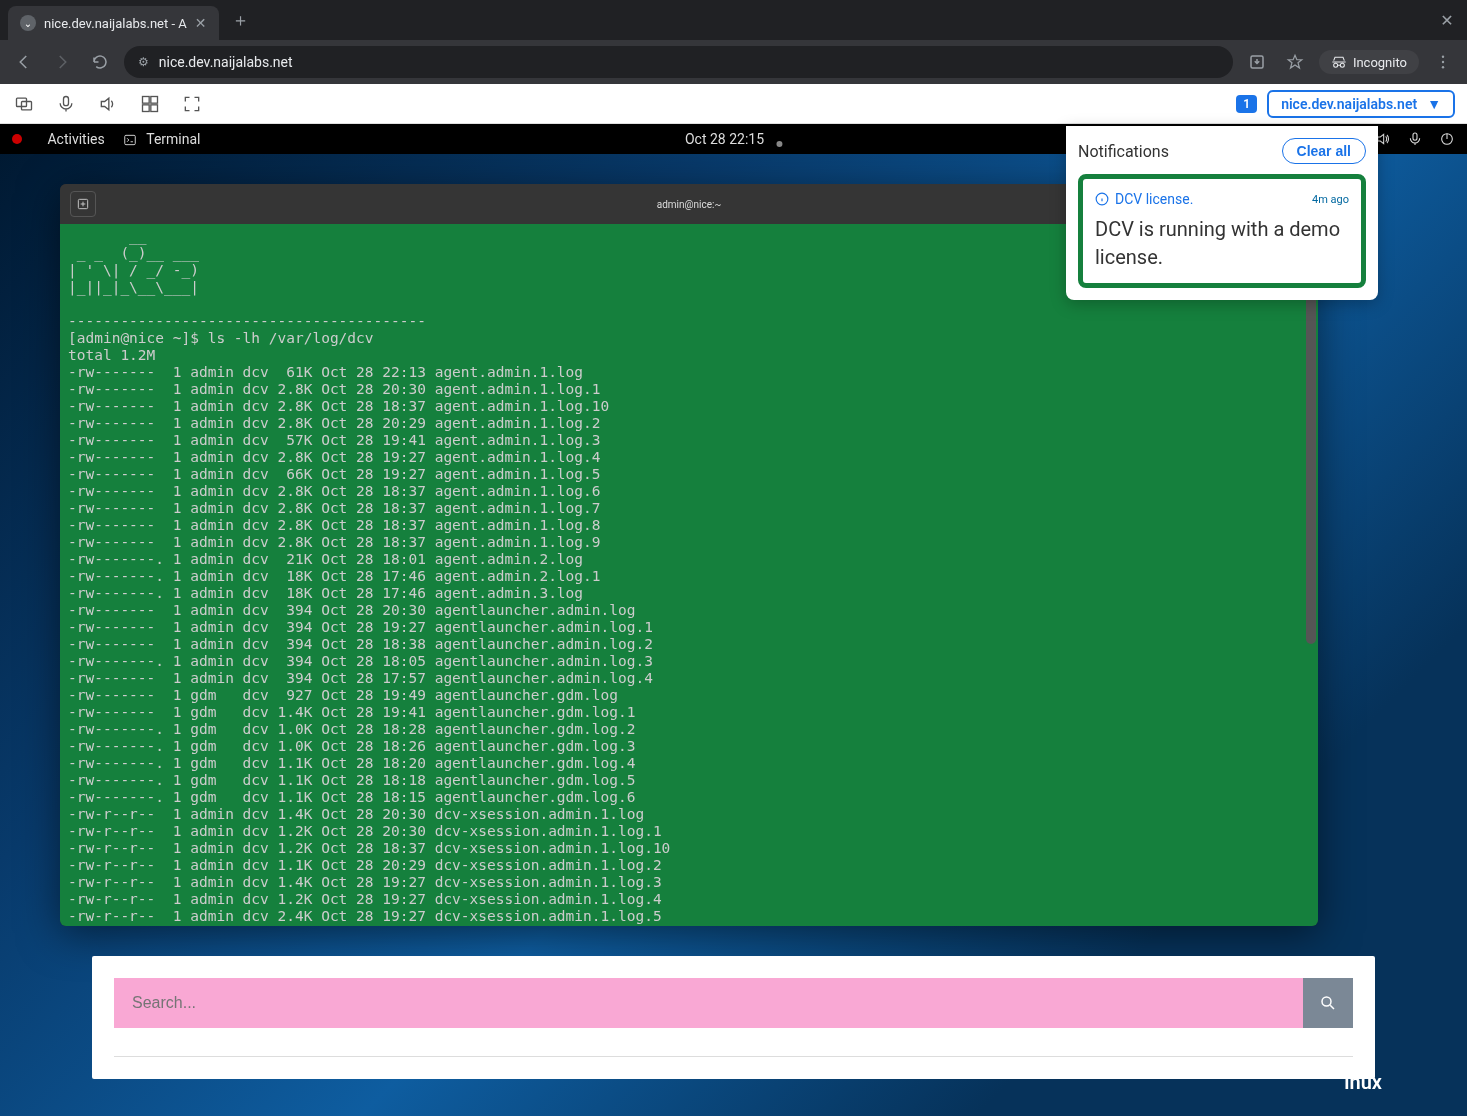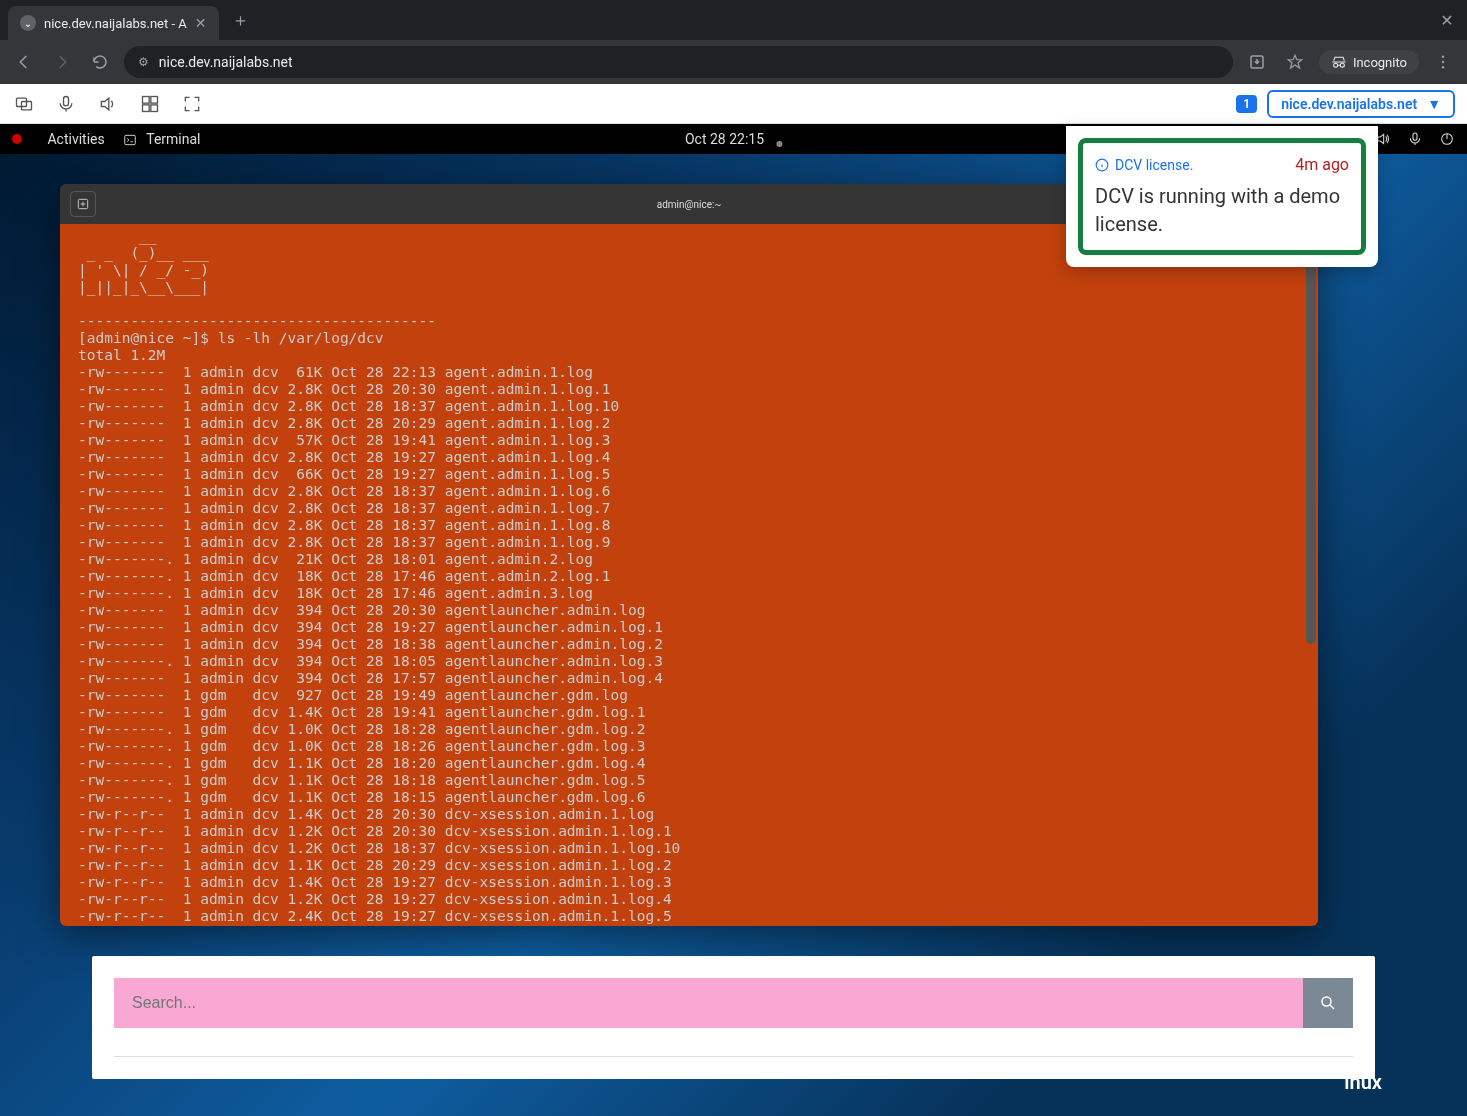--- a/index.html
+++ b/index.html
@@ -95,21 +95,21 @@
   .notif-title { font-size:16px; color:#333; }
   .notif-clear {
     border:1.5px solid #1a73e8; color:#1a73e8; background:#fff;
     border-radius:16px; padding:4px 14px; font-size:14px; font-weight:600; cursor:pointer;
   }
   .notif-card {
     border:5px solid #15803d; border-radius:8px; padding:12px;
   }
   .notif-card-head { display:flex; align-items:center; justify-content:space-between; }
   .notif-link { color:#1a73e8; font-size:14px; display:flex; align-items:center; gap:6px; }
-  .notif-time { color:#b91c1c; font-size:16px; }
+  .notif-time { color:#0369a1; font-size:11px; }
   .notif-body { color:#333; font-size:20px; margin-top:8px; line-height:1.4; }
 
   
   .remote-desktop {
     position:relative; height: calc(1116px - 40px - 44px - 40px);
     background: linear-gradient(135deg,#001830 0%, #083a6b 30%, #0e5da0 55%, #06325a 80%);
     overflow:hidden;
   }
   .gnome-topbar {
     height:30px; background:#000; color:#ddd; display:flex; align-items:center;
@@ -130,23 +130,23 @@
   .term-titlebar {
     height:40px; background:#353535; display:flex; align-items:center;
     padding:0 10px; color:#ddd; font-size:10px; position:relative;
   }
   .term-new-btn {
     width:26px; height:26px; border:1px solid #555; border-radius:4px;
     display:flex; align-items:center; justify-content:center; color:#ccc;
   }
   .term-title { position:absolute; left:50%; transform:translateX(-50%); }
   .term-body {
-    flex:1; background:#c2410c; color:#ccc;
+    flex:1; background:#15803d; color:#ccc;
     font-family: "DejaVu Sans Mono","Menlo","Consolas",monospace;
-    font-size:14.5px; line-height:17px; padding:4px 18px;
+    font-size:14.5px; line-height:17px; padding:4px 8px;
     white-space:pre; overflow:hidden; position:relative;
   }
   .term-scrollbar {
     position:absolute; right:2px; top:40px; width:10px; height:420px;
     background:#555; border-radius:5px;
   }
 
   
   .page-search {
     position:absolute; left:92px; right:92px; top:832px;
@@ -260,20 +260,24 @@
   <div class="dcv-right">
     <span class="dcv-badge">1</span>
     <div class="dcv-host-selector">
       <span>nice.dev.naijalabs.net</span>
       <span>▼</span>
     </div>
   </div>
 </div>
 
 <div class="notif-panel">
+  <div class="notif-header">
+    <span class="notif-title">Notifications</span>
+    <button class="notif-clear">Clear all</button>
+  </div>
   <div class="notif-card">
     <div class="notif-card-head">
       <span class="notif-link">
         <svg width="14" height="14" viewBox="0 0 24 24">
             <circle cx="12" cy="12" r="10" stroke="#1a73e8" stroke-width="2" fill="none"></circle>
             <path d="M12 8h.01M12 11v5" stroke="#1a73e8" stroke-width="2"></path>
           </svg>
         <span>DCV license.</span>
       </span>
       <span class="notif-time">4m ago</span>

